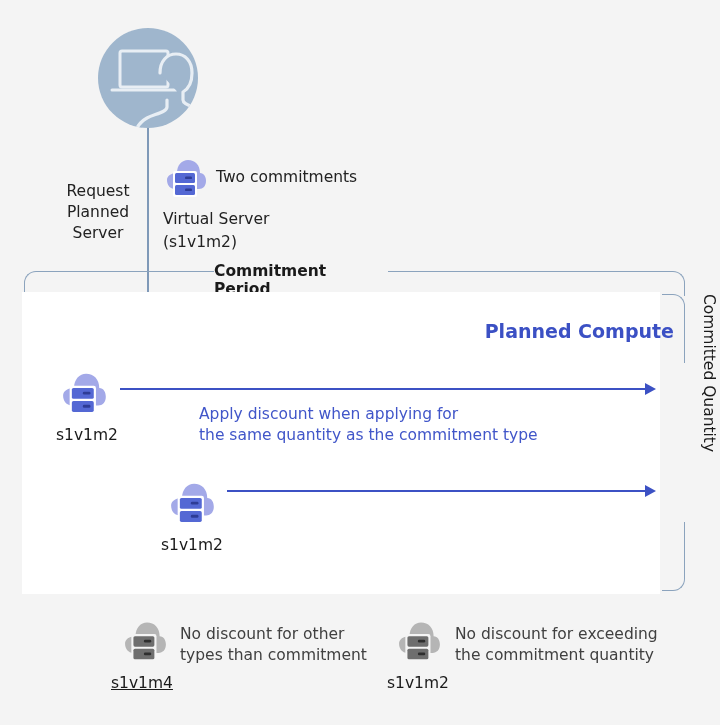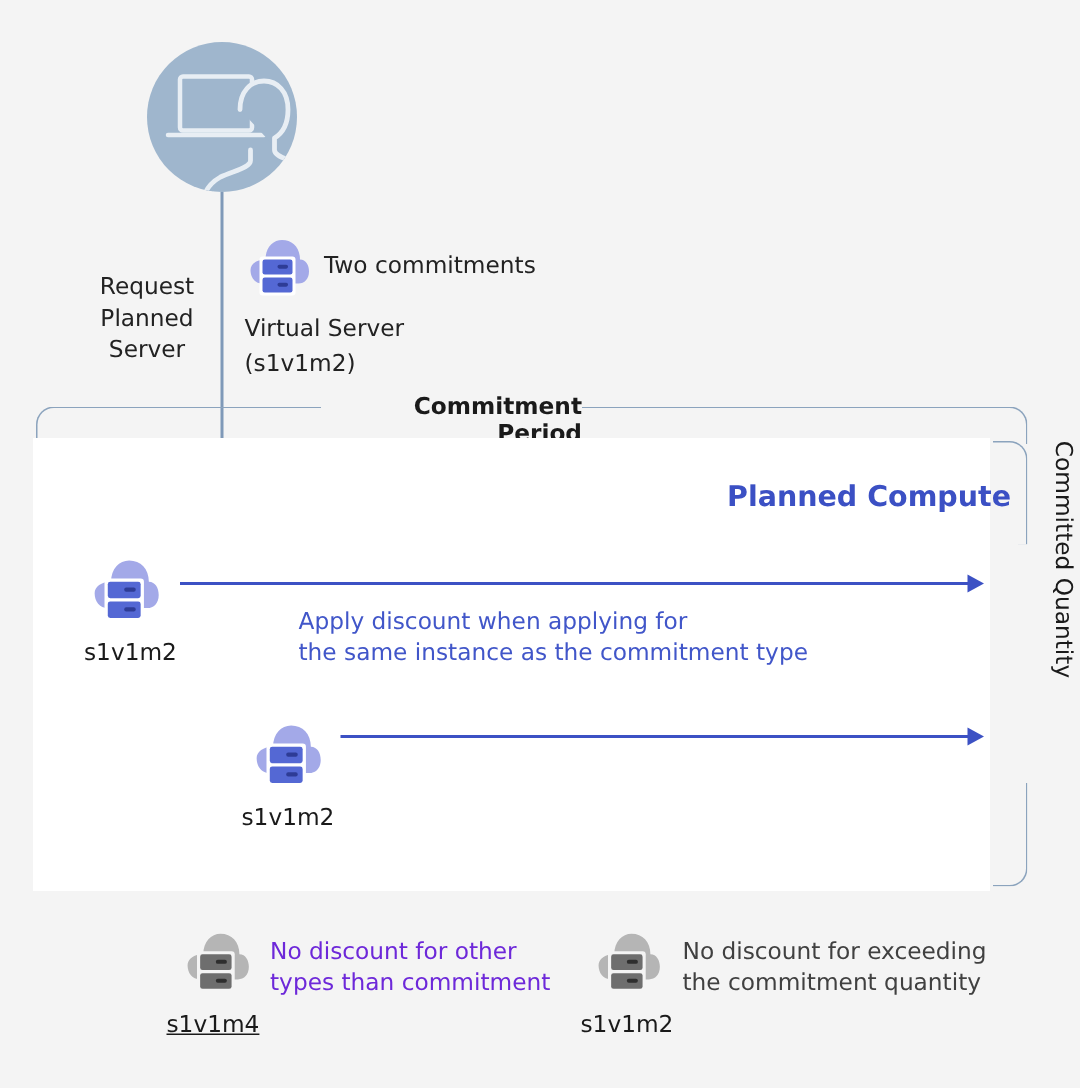--- a/index.html
+++ b/index.html
@@ -82,21 +82,21 @@
   #cp-bracket-right {
     left: 388px; top: 271px;
     width: 296px; height: 24px;
     border-top: 1.6px solid #8ba3bd;
     border-right: 1.6px solid #8ba3bd;
     border-top-right-radius: 12px;
   }
   #commitment-period-label {
     left: 214px; top: 262px;
     width: 174px;
-    text-align: right;
+    text-align: left;
     color: #1a1a1a;
     font-size: 15.5px;
     font-weight: bold;
     background: #f4f4f4;
   }
 
   
   #cq-bracket-top {
     left: 662px; top: 294px;
     width: 22px; height: 68px;
@@ -176,21 +176,21 @@
   #row2-caption { left: 161px; top: 536px; }
   #row2-line { left: 227px; top: 490px; width: 425px; }
   #row2-head { left: 645px; top: 485px; }
   #row2-note { left: 251px; top: 506px; width: 376px; }
 
   
   #bottom1-icon { left: 124px; top: 619px; }
   #bottom1-caption { left: 111px; top: 674px; text-decoration: underline; }
   #bottom1-text {
     left: 180px; top: 624px;
-    color: #6d28d9;
+    color: #404040;
     font-size: 15.5px;
     line-height: 21px;
     white-space: nowrap;
   }
   #bottom2-icon { left: 398px; top: 619px; }
   #bottom2-caption { left: 387px; top: 674px; }
   #bottom2-text {
     left: 455px; top: 624px;
     color: #404040;
     font-size: 15.5px;
@@ -260,21 +260,21 @@
       <rect x="9" y="28" width="20" height="10" rx="1.5" fill="#5468d4"></rect>
       <rect x="19" y="19.5" width="7" height="2.6" rx="1.2" fill="#2e3c96"></rect>
       <rect x="19" y="31.5" width="7" height="2.6" rx="1.2" fill="#2e3c96"></rect>
     </svg>
   </div>
   <div class="srv-caption" id="row1-caption">s1v1m2</div>
   <div class="arrow-line" id="row1-line"></div>
   <div class="arrow-head" id="row1-head"></div>
   <div class="arrow-note" id="row1-note">
     <div>Apply discount when applying for</div>
-    <div>the same instance as the commitment type</div>
+    <div>the same quantity as the commitment type</div>
   </div>
 
   <div class="abs srv-icon-wrap" id="row2-icon">
     <svg width="46" height="50" viewBox="0 0 42 45" aria-hidden="true">
       <path d="M11 16 c0,-8 5,-13 11,-13 c7,0 12,5 12,13 c4,0 6,4 6,8 c0,5 -3,8 -7,8 H9 c-5,0 -8,-4 -8,-9 c0,-4 4,-7 10,-7 z" fill="#a3a9e8"></path>
       <rect x="7" y="14" width="24" height="26" rx="2" fill="#ffffff"></rect>
       <rect x="9" y="16" width="20" height="10" rx="1.5" fill="#5468d4"></rect>
       <rect x="9" y="28" width="20" height="10" rx="1.5" fill="#5468d4"></rect>
       <rect x="19" y="19.5" width="7" height="2.6" rx="1.2" fill="#2e3c96"></rect>
       <rect x="19" y="31.5" width="7" height="2.6" rx="1.2" fill="#2e3c96"></rect>

